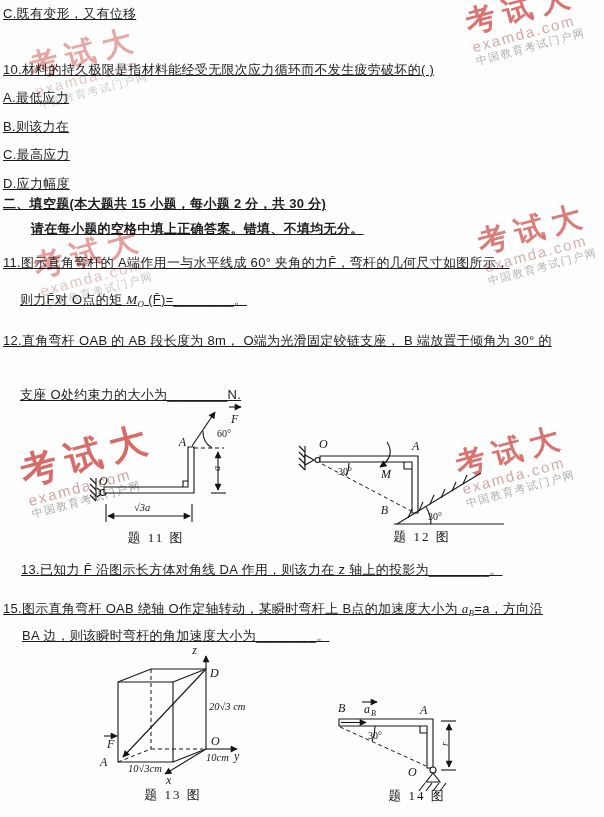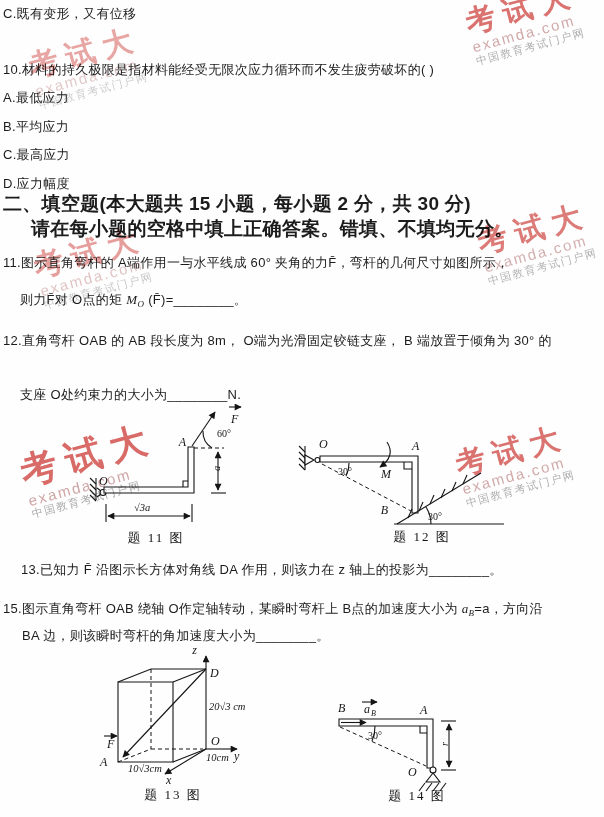--- a/index.html
+++ b/index.html
@@ -2,22 +2,22 @@
 <html><head>
 <meta charset="utf-8">
 <style>
   html,body{margin:0;padding:0;background:#e8e8e8;}
   .page{
     position:relative;width:604px;height:817px;margin:0 auto;
     background:#fefefe;overflow:hidden;
     font-family:"Liberation Sans","DejaVu Sans",sans-serif;
     color:#1c1c1c;
   }
-  .tl{position:absolute;font-size:13px;line-height:15px;white-space:nowrap;letter-spacing:.3px;}
-  .bold{font-weight:bold;font-size:19px;}
+  .tl{position:absolute;font-size:13px;line-height:15px;white-space:nowrap;letter-spacing:.3px;text-decoration:underline;}
+  .bold{font-weight:bold;font-size:13px;}
   .it{font-style:italic;font-family:"Liberation Serif",serif;}
   .sub{font-size:9px;vertical-align:-3px;font-style:italic;font-family:"Liberation Serif",serif;}
   
   .wm{position:absolute;transform:rotate(-15deg);transform-origin:left top;
       line-height:1.08;pointer-events:none;mix-blend-mode:multiply;z-index:3;}
   .wm-brand{font-size:30px;font-weight:bold;letter-spacing:8px;color:#d2504c;white-space:nowrap;}
   .wm-lg .wm-brand{font-size:37px;letter-spacing:9px;}
   .wm-domain{font-size:15px;letter-spacing:2px;color:#c79595;white-space:nowrap;margin-top:1px;}
   .wm-site{font-size:11px;letter-spacing:1.5px;color:#9d9d9d;white-space:nowrap;}
   
@@ -63,21 +63,21 @@
   </div>
   <div class="wm" style="left:452px;top:450px;opacity:.8">
     <div class="wm-brand">考试大</div>
     <div class="wm-domain">examda.com</div>
     <div class="wm-site">中国教育考试门户网</div>
   </div>
 
   <div class="tl" style="left:3px;top:6px">C.既有变形，又有位移</div>
   <div class="tl" style="left:3px;top:62px">10.材料的持久极限是指材料能经受无限次应力循环而不发生疲劳破坏的(      )</div>
   <div class="tl" style="left:3px;top:90px">A.最低应力</div>
-  <div class="tl" style="left:3px;top:119px">B.平均应力</div>
+  <div class="tl" style="left:3px;top:119px">B.则该力在</div>
   <div class="tl" style="left:3px;top:147px">C.最高应力</div>
   <div class="tl" style="left:3px;top:176px">D.应力幅度</div>
   <div class="tl bold" style="left:3px;top:196px">二、填空题(本大题共 15 小题，每小题 2 分，共 30 分)</div>
   <div class="tl bold" style="left:31px;top:221px">请在每小题的空格中填上正确答案。错填、不填均无分。</div>
   <div class="tl" style="left:3px;top:255px">11.图示直角弯杆的 A端作用一与水平线成 60° 夹角的力F̄，弯杆的几何尺寸如图所示，</div>
   <div class="tl" style="left:20px;top:292px"><span>则力F̄对 O点的矩 </span><span class="it">M</span><span class="sub">O</span><span> (F̄)=________。</span></div>
   <div class="tl" style="left:3px;top:333px">12.直角弯杆 OAB 的 AB 段长度为 8m， O端为光滑固定铰链支座， B 端放置于倾角为 30° 的</div>
   <div class="tl" style="left:20px;top:387px">支座 O处约束力的大小为________N.</div>
   <div class="tl" style="left:21px;top:562px">13.已知力 F̄ 沿图示长方体对角线 DA 作用，则该力在 z 轴上的投影为________。</div>
   <div class="tl" style="left:3px;top:601px"><span>15.图示直角弯杆 OAB 绕轴 O作定轴转动，某瞬时弯杆上 B点的加速度大小为 </span><span class="it">a</span><span class="sub">B</span><span>=a，方向沿</span></div>

